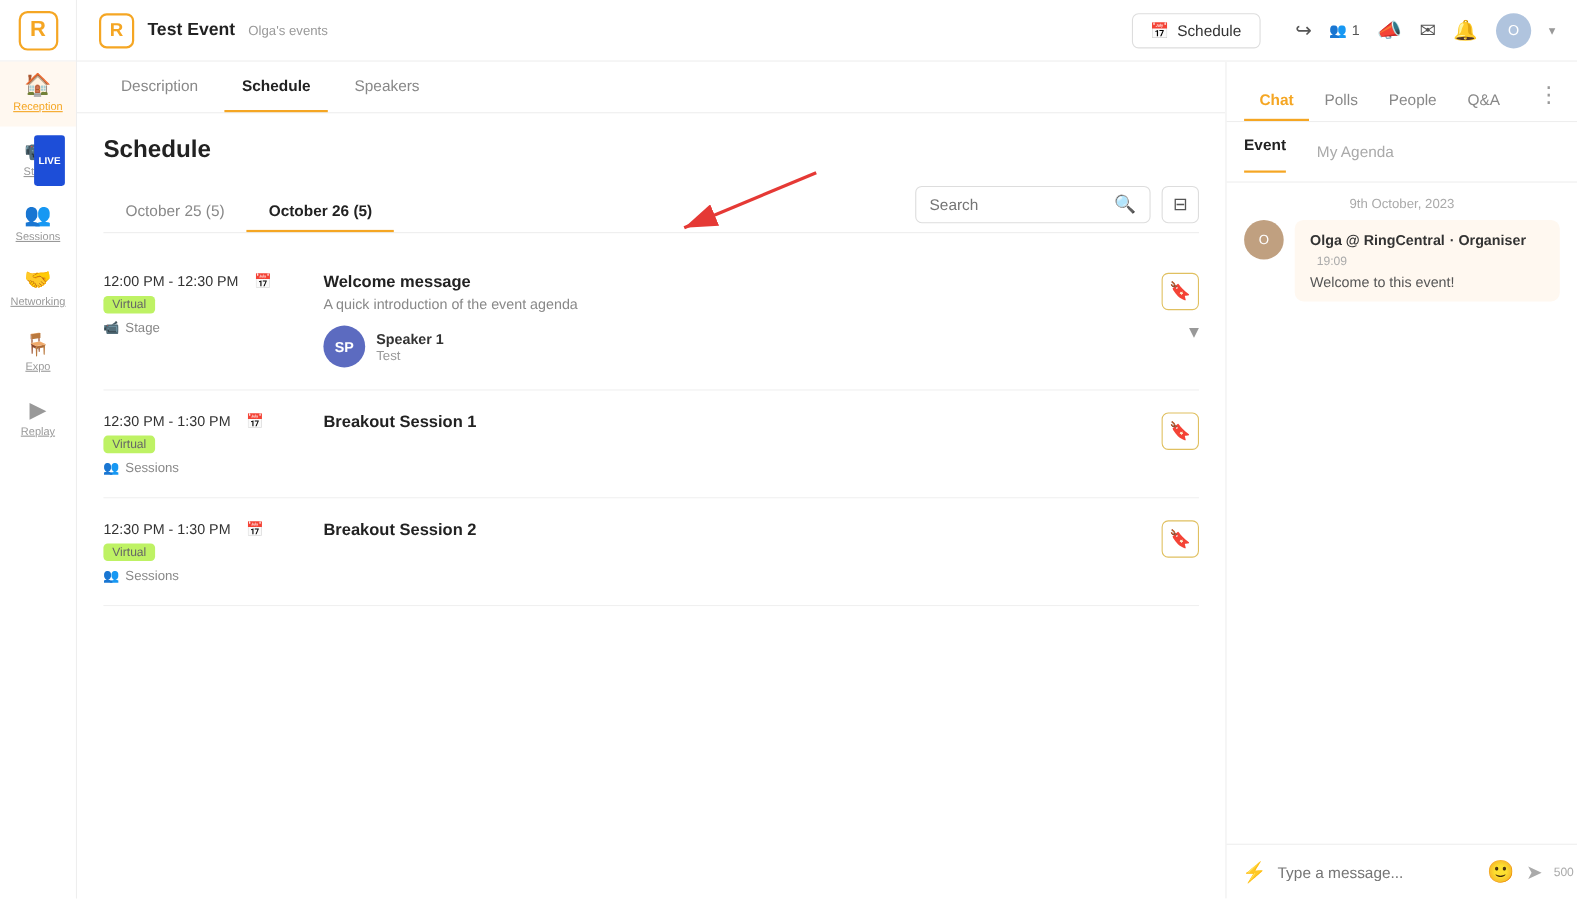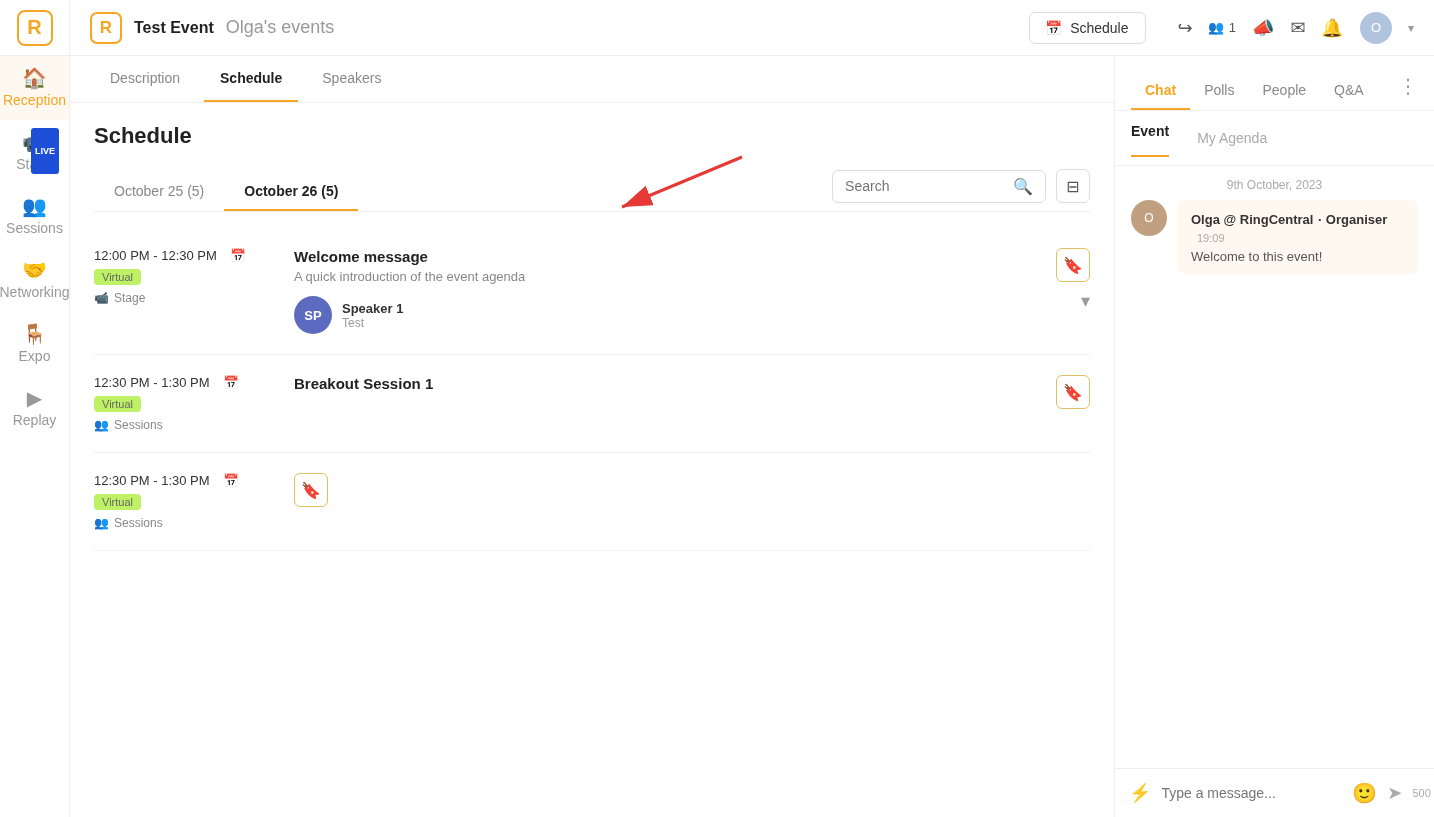--- a/index.html
+++ b/index.html
@@ -57,21 +57,22 @@
     }
     .sidebar-item.active {
       color: #f5a623;
       background: #fff8f0;
     }
     .sidebar-item .icon {
       font-size: 20px;
       line-height: 1;
     }
     .sidebar-item .label {
-      font-size: 14px;
+      font-size: 10px;
+      text-decoration: underline;
     }
     .live-badge {
       background: #1d4ed8;
       color: #fff;
       font-size: 9px;
       font-weight: 700;
       padding: 18px 4px;
       border-radius: 3px;
       position: absolute;
       top: 8px;
@@ -108,21 +109,21 @@
       font-weight: 900;
       font-size: 17px;
       color: #f5a623;
     }
     .header-event-name {
       font-size: 16px;
       font-weight: 600;
       color: #222;
     }
     .header-breadcrumb {
-      font-size: 18px;
+      font-size: 12px;
       color: #999;
     }
     .header-schedule-btn {
       margin-left: auto;
       display: flex;
       align-items: center;
       gap: 7px;
       border: 1.5px solid #ddd;
       border-radius: 6px;
       padding: 7px 16px;
@@ -688,20 +689,23 @@
               <span>12:30 PM - 1:30 PM</span>
               <span class="calendar-icon">📅</span>
             </div>
             <div>
               <span class="session-virtual-badge">Virtual</span>
             </div>
             <div class="session-location">
               <span>👥</span>
               <span>Sessions</span>
             </div>
+          </div>
+          <div class="session-details">
+            <div class="session-title">Breakout Session 2</div>
           </div>
           <div class="session-actions">
             <div class="bookmark-btn">🔖</div>
           </div>
         </div>
 
       </div>
     </div>
 
     <div class="chat-panel">

